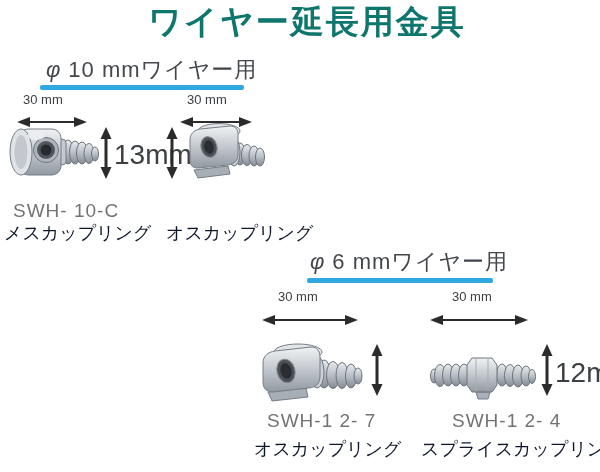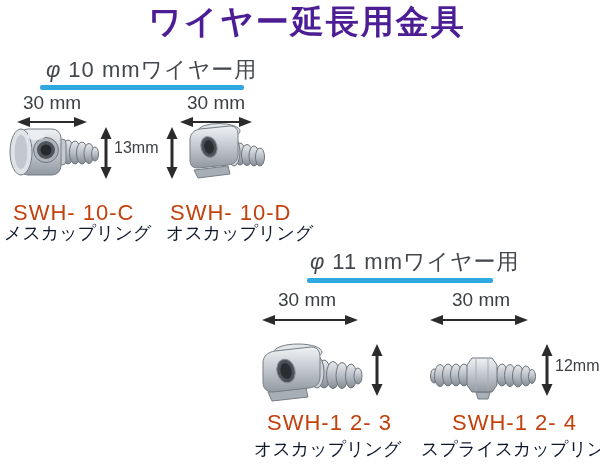--- a/index.html
+++ b/index.html
@@ -3,29 +3,29 @@
 <meta charset="utf-8">
 <style>
   html,body{margin:0;padding:0;background:#ffffff;}
   #page{
     position:relative;width:600px;height:472px;background:#ffffff;overflow:hidden;
     font-family:"Liberation Sans","DejaVu Sans",sans-serif;color:#3c4043;
   }
   .abs{position:absolute;}
   #page-title{
     left:0;top:6;width:600px;text-align:center;
-    font-size:33px;font-weight:800;letter-spacing:2px;color:#4c1d95;
+    font-size:33px;font-weight:800;letter-spacing:2px;color:#0f766e;
     padding-left:14px;box-sizing:border-box;white-space:nowrap;
   }
   .section-header{font-size:22px;color:#44484c;white-space:nowrap;letter-spacing:1px;}
   .section-header .phi{font-style:italic;margin-right:7px;}
   .underline{height:5px;background:#2fa8e1;border-radius:2px;}
-  .dim-label{font-size:19px;color:#3c4043;white-space:nowrap;}
-  .dim-label-v{font-size:16px;color:#3c4043;white-space:nowrap;}
-  .code-label{font-size:22px;color:#c2410c;white-space:nowrap;letter-spacing:1px;}
+  .dim-label{font-size:13px;color:#3c4043;white-space:nowrap;}
+  .dim-label-v{font-size:28px;color:#3c4043;white-space:nowrap;}
+  .code-label{font-size:19px;color:#737373;white-space:nowrap;letter-spacing:1px;}
   .name-label{font-size:18px;color:#0f172a;white-space:nowrap;}
   svg{display:block;}
 </style>
 </head>
 <body>
 
 <svg width="0" height="0" style="position:absolute" aria-hidden="true">
   <defs>
     <linearGradient id="mB" x1="0" y1="0" x2="0" y2="1">
       <stop offset="0" stop-color="#f0f2f4"></stop>
@@ -99,25 +99,24 @@
     <ellipse cx="52" cy="36" rx="6" ry="14" fill="#cdd2d7" stroke="#6e747c"></ellipse>
     <path d="M12,54 L46,50 L48,58 L16,62 Z" fill="#a8aeb5" stroke="#767d85"></path>
     <ellipse cx="37" cy="15" rx="21" ry="7.5" fill="#e3e6e9" stroke="#767d85"></ellipse>
     <path d="M8,24 C8,18 12,14 18,13 L48,10 C53,10 56,13 56,18 L56,38 C56,45 52,48 46,49 L16,52 C10,52 8,49 8,44 Z" fill="url(#mB)" stroke="#767d85"></path>
     <ellipse cx="27" cy="31" rx="8" ry="10.5" transform="rotate(-15 27 31)" fill="#4c5157" stroke="#878e96"></ellipse>
     <ellipse cx="27" cy="31" rx="4.8" ry="6.8" transform="rotate(-15 27 31)" fill="#2a2d31"></ellipse>
   </svg>
 
   <div class="abs code-label" style="left:13px;top:200px">SWH- 10-C</div>
   <div class="abs name-label" style="left:4px;top:221px">メスカップリング</div>
-  <div class="abs code-label" style="left:170px;top:200px">SWH- 10-D</div>
   <div class="abs name-label" style="left:166px;top:221px">オスカップリング</div>
 
   <div class="abs section-header" style="left:310px;top:247px">
-    <span class="phi">φ</span><span>11 mmワイヤー用</span>
+    <span class="phi">φ</span><span>6 mmワイヤー用</span>
   </div>
   <div class="abs underline" style="left:307px;top:278px;width:186px"></div>
 
   <div class="abs dim-label" style="left:278px;top:289px">30 mm</div>
   <div class="abs dim-label" style="left:452px;top:289px">30 mm</div>
 
   <svg class="abs" style="left:262px;top:313px" width="96" height="14">
     <line x1="9" y1="7" x2="87" y2="7" stroke="#2b2b2b" stroke-width="1.8"></line>
     <polygon points="0,7 13,2 13,12" fill="#2b2b2b"></polygon>
     <polygon points="96,7 83,2 83,12" fill="#2b2b2b"></polygon>
@@ -165,18 +164,18 @@
     <line x1="60" y1="9" x2="60" y2="41" stroke="#a7adb4"></line>
   </svg>
 
   <svg class="abs" style="left:539px;top:344px" width="16" height="52">
     <line x1="8" y1="9" x2="8" y2="43" stroke="#2b2b2b" stroke-width="3"></line>
     <polygon points="8,0 2.5,12 13.5,12" fill="#2b2b2b"></polygon>
     <polygon points="8,52 2.5,40 13.5,40" fill="#2b2b2b"></polygon>
   </svg>
   <div class="abs dim-label-v" style="left:555px;top:357px">12mm</div>
 
-  <div class="abs code-label" style="left:267px;top:410px">SWH-1 2- 3</div>
+  <div class="abs code-label" style="left:267px;top:410px">SWH-1 2- 7</div>
   <div class="abs name-label" style="left:254px;top:437px">オスカップリング</div>
   <div class="abs code-label" style="left:452px;top:410px">SWH-1 2- 4</div>
   <div class="abs name-label" style="left:421px;top:437px">スプライスカップリング</div>
 
 </div>
 
 </body></html>

